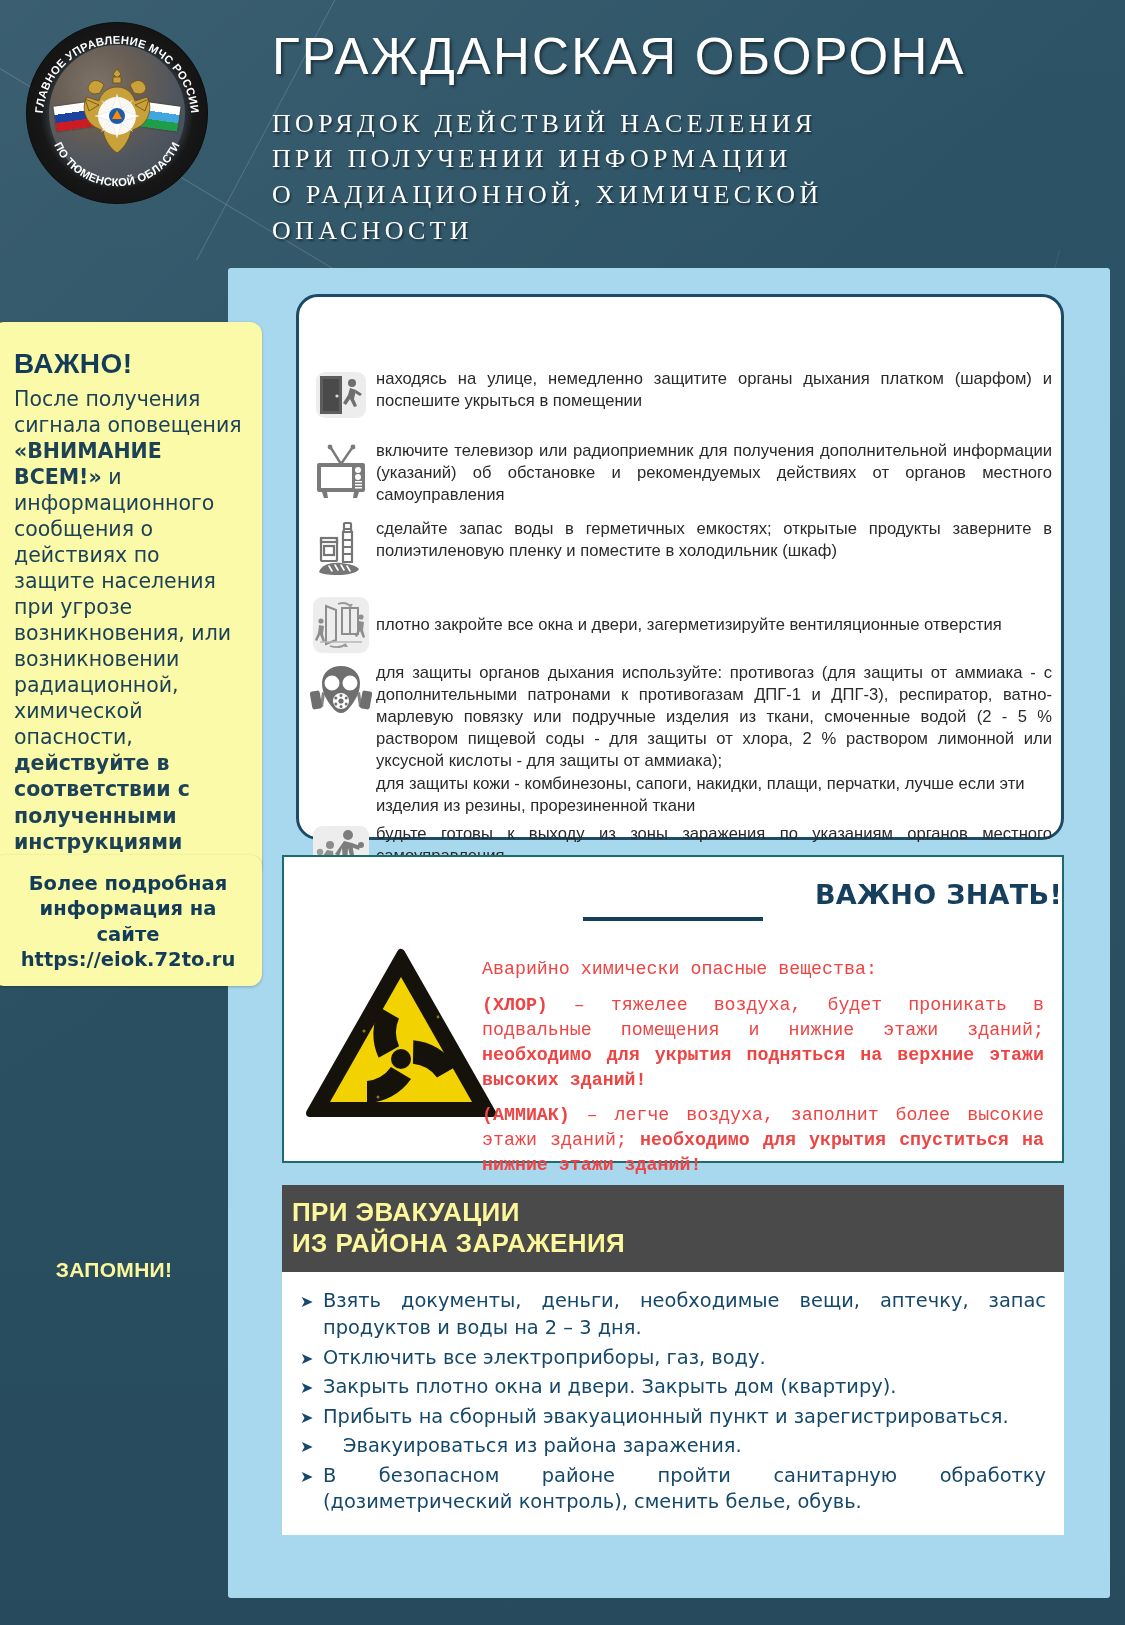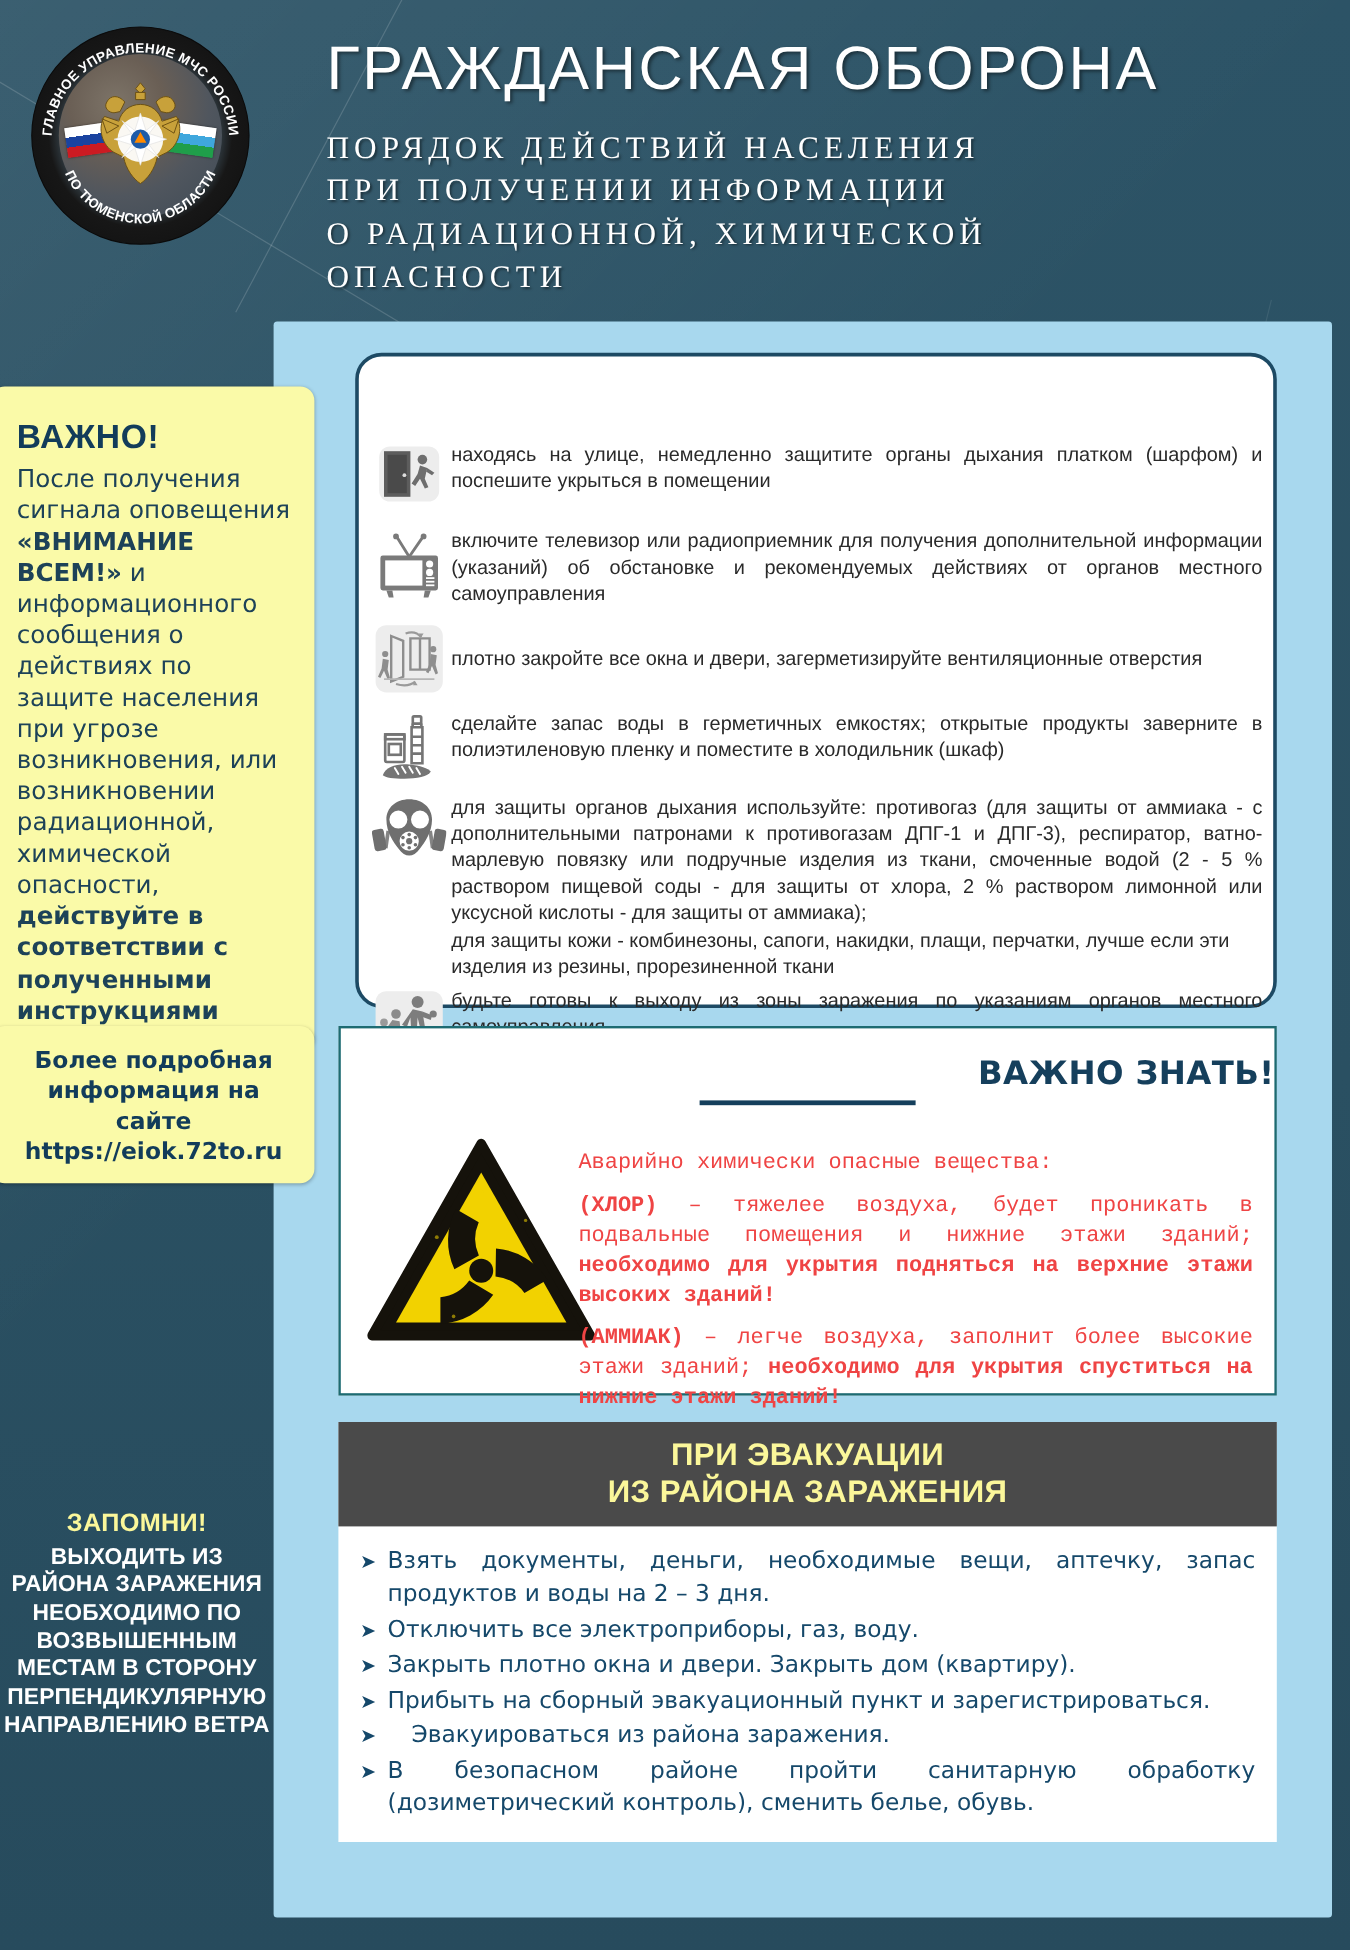--- a/index.html
+++ b/index.html
@@ -219,21 +219,20 @@
 
   
   #card-evac {
     position: absolute; left: 282px; top: 1185px;
     width: 782px; height: 350px;
     background: #ffffff;
   }
   #evac-head {
     background: #4a4a4a;
     color: #fbf79a;
-    text-align: center;
     font-size: 26px;
     font-weight: bold;
     padding: 12px 10px 13px;
     line-height: 1.2;
     letter-spacing: .4px;
   }
   #evac-list {
     padding: 16px 18px 10px 18px;
     color: #15486a;
     font-size: 19.4px;
@@ -330,21 +329,20 @@
   </div>
 
   <div class="ybox" id="site-box">
     <div>Более подробная</div>
     <div>информация на сайте</div>
     <div>https://eiok.72to.ru</div>
   </div>
 
   <div id="remember">
     <div id="remember-title">ЗАПОМНИ!</div>
-    <div id="remember-body">ВЫХОДИТЬ ИЗ РАЙОНА ЗАРАЖЕНИЯ НЕОБХОДИМО ПО ВОЗВЫШЕННЫМ МЕСТАМ В СТОРОНУ ПЕРПЕНДИКУЛЯРНУЮ НАПРАВЛЕНИЮ ВЕТРА</div>
   </div>
 
   <div id="card-actions"></div>
 
 
   <div id="actions-list">
 
     <div class="act-row" style="margin-top:4px;">
       <div class="act-ico">
         <svg width="54" height="50" viewBox="0 0 54 50">
@@ -380,20 +378,46 @@
             <rect x="42" y="42" width="7" height="1.5"></rect>
             <rect x="42" y="45" width="7" height="1.5"></rect>
           </g>
           <path d="M9 50 l2 6 h4 l-1 -6z" fill="#7a7a7a"></path>
           <path d="M46 50 l-2 6 h-4 l1 -6z" fill="#7a7a7a"></path>
         </svg>
       </div>
       <div class="act-txt">включите телевизор или радиоприемник для получения дополнительной информации (указаний) об обстановке и рекомендуемых действиях от органов местного самоуправления</div>
     </div>
 
+    <div class="act-row" style="margin-top:12px;">
+      <div class="act-ico">
+        <svg width="56" height="58" viewBox="0 0 56 58">
+          <g fill="none" stroke="#757575" stroke-width="2.2">
+            <rect x="31" y="3" width="7" height="6" rx="1"></rect>
+            <path d="M30 12 h9 v30 h-9 z"></path>
+            <path d="M30 20 h9 M30 27 h9 M30 34 h9"></path>
+            <path d="M31 12 c0 -2 -1 -3 1 -3 M38 12 c0 -2 1 -3 -1 -3"></path>
+          </g>
+          <g fill="none" stroke="#757575" stroke-width="2.2">
+            <rect x="8" y="18" width="16" height="23" rx="1.5"></rect>
+            <rect x="8" y="18" width="16" height="4"></rect>
+            <rect x="11" y="26" width="10" height="9" fill="#ffffff"></rect>
+          </g>
+          <path d="M6 52 c2 -7 12 -10 22 -9 c9 1 16 3 18 6 c-2 4 -12 6 -22 6 c-9 0 -16 -1 -18 -3z" fill="#757575"></path>
+          <g stroke="#ffffff" stroke-width="1.6" stroke-linecap="round">
+            <path d="M16 46 l3 5"></path>
+              <path d="M22 45 l3 5"></path>
+              <path d="M28 45 l3 5"></path>
+              <path d="M34 46 l3 5"></path>
+          </g>
+        </svg>
+      </div>
+      <div class="act-txt">сделайте запас воды в герметичных емкостях; открытые продукты заверните в полиэтиленовую пленку и поместите в холодильник (шкаф)</div>
+    </div>
+
     <div class="act-row" style="margin-top:12px; align-items:center;">
       <div class="act-ico" style="height:62px;">
         <svg width="58" height="58" viewBox="0 0 58 58">
           <rect x="1" y="1" width="56" height="56" rx="9" fill="#ededed"></rect>
           <g fill="none" stroke="#8e8e8e" stroke-width="2">
             <path d="M14 10 l10 4 v30 l-10 4 z"></path>
             <path d="M30 12 h16 v26 h-16 z"></path>
             <path d="M38 12 v26"></path>
           </g>
           <g fill="#8e8e8e">
@@ -405,46 +429,20 @@
           <path d="M8 46 h42" stroke="#b6b6b6" stroke-width="1.4"></path>
           <g fill="none" stroke="#9a9a9a" stroke-width="1.8">
             <path d="M26 8 q8 -3 13 3"></path>
             <path d="M18 50 q10 3 16 -2"></path>
           </g>
           <path d="M39 11 l2 -3 l-4 0z" fill="#9a9a9a"></path>
           <path d="M34 48 l2 3 l-4 0z" fill="#9a9a9a"></path>
         </svg>
       </div>
       <div class="act-txt">плотно закройте все окна и двери, загерметизируйте вентиляционные отверстия</div>
-    </div>
-
-    <div class="act-row" style="margin-top:12px;">
-      <div class="act-ico">
-        <svg width="56" height="58" viewBox="0 0 56 58">
-          <g fill="none" stroke="#757575" stroke-width="2.2">
-            <rect x="31" y="3" width="7" height="6" rx="1"></rect>
-            <path d="M30 12 h9 v30 h-9 z"></path>
-            <path d="M30 20 h9 M30 27 h9 M30 34 h9"></path>
-            <path d="M31 12 c0 -2 -1 -3 1 -3 M38 12 c0 -2 1 -3 -1 -3"></path>
-          </g>
-          <g fill="none" stroke="#757575" stroke-width="2.2">
-            <rect x="8" y="18" width="16" height="23" rx="1.5"></rect>
-            <rect x="8" y="18" width="16" height="4"></rect>
-            <rect x="11" y="26" width="10" height="9" fill="#ffffff"></rect>
-          </g>
-          <path d="M6 52 c2 -7 12 -10 22 -9 c9 1 16 3 18 6 c-2 4 -12 6 -22 6 c-9 0 -16 -1 -18 -3z" fill="#757575"></path>
-          <g stroke="#ffffff" stroke-width="1.6" stroke-linecap="round">
-            <path d="M16 46 l3 5"></path>
-              <path d="M22 45 l3 5"></path>
-              <path d="M28 45 l3 5"></path>
-              <path d="M34 46 l3 5"></path>
-          </g>
-        </svg>
-      </div>
-      <div class="act-txt">сделайте запас воды в герметичных емкостях; открытые продукты заверните в полиэтиленовую пленку и поместите в холодильник (шкаф)</div>
     </div>
 
     <div class="act-row" style="margin-top:6px;">
       <div class="act-ico" style="height:96px;">
         <svg width="62" height="58" viewBox="0 0 62 58">
           <g fill="#6f6f6f">
             <path d="M31 2 c-11 0 -19 7 -19 17 c0 11 6 19 10 24 c3 4 6 6 9 6 c3 0 6 -2 9 -6 c4 -5 10 -13 10 -24 c0 -10 -8 -17 -19 -17z"></path>
           </g>
           <circle cx="22" cy="19" r="8.5" fill="#ffffff" stroke="#6f6f6f" stroke-width="2"></circle>
           <circle cx="40" cy="19" r="8.5" fill="#ffffff" stroke="#6f6f6f" stroke-width="2"></circle>

